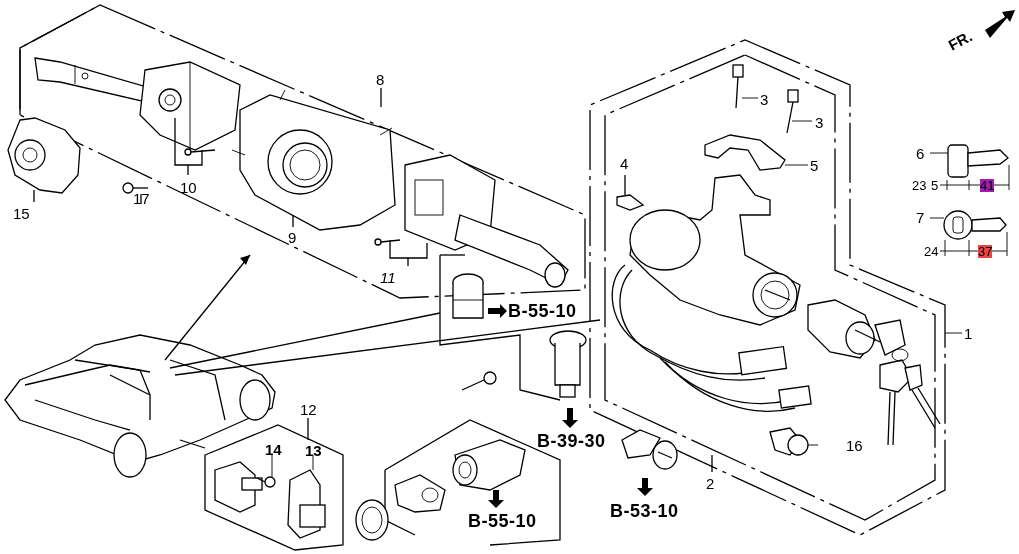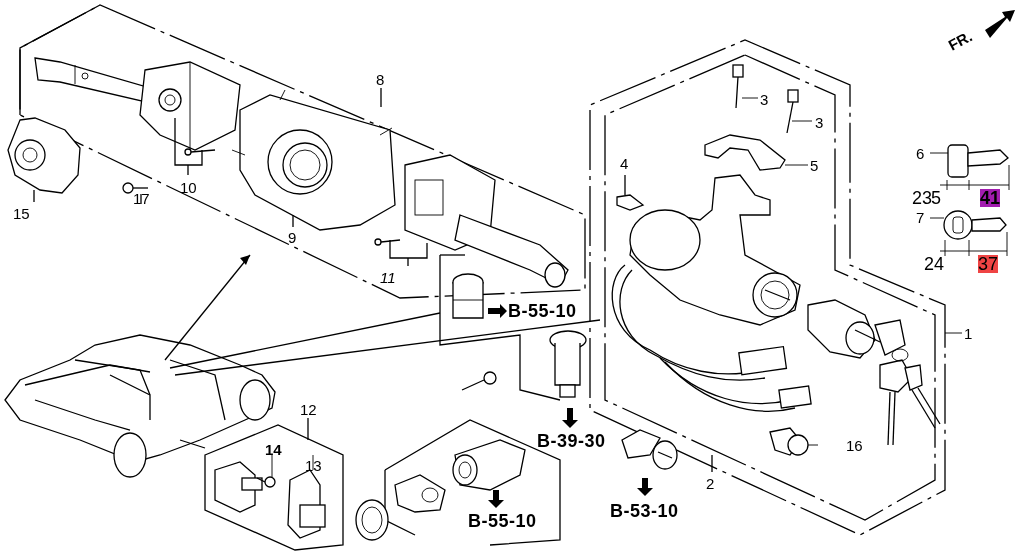--- a/index.html
+++ b/index.html
@@ -1,21 +1,21 @@
 <!DOCTYPE html>
 <html><head>
 <meta charset="utf-8">
 <style>
   html, body { margin: 0; padding: 0; background: #ffffff; }
   body { width: 1019px; height: 554px; overflow: hidden; position: relative;
          font-family: "Liberation Sans", sans-serif; color: #000; }
   #diagram { position: absolute; left: 0; top: 0; width: 1019px; height: 554px; }
   .callout { position: absolute; font-family: "Liberation Sans", sans-serif; font-size: 15px; line-height: 1; color: #000; }
   .ref { position: absolute; font-family: "Liberation Sans", sans-serif; font-size: 18px; font-weight: bold; line-height: 1; color: #000; letter-spacing: 0.5px; }
-  .dim { position: absolute; font-family: "Liberation Sans", sans-serif; font-size: 18px; line-height: 1; color: #000; margin-top: 10px; }
+  .dim { position: absolute; font-family: "Liberation Sans", sans-serif; font-size: 13px; line-height: 1; color: #000; }
   .fr { position: absolute; font-family: "Liberation Sans", sans-serif; font-size: 15px; font-weight: bold; transform: rotate(-28deg); }
   .ln { stroke: #000; stroke-width: 1.3; fill: none; }
   .dash { stroke: #000; stroke-width: 1.3; fill: none; stroke-dasharray: 60 6 4 6; }
   .part { stroke: #000; stroke-width: 1.3; fill: #fff; }
   .thin { stroke: #000; stroke-width: 0.9; fill: none; }
 </style>
 </head>
 <body>
 
 <svg id="diagram" viewBox="0 0 1019 554" xmlns="http://www.w3.org/2000/svg">
@@ -278,24 +278,24 @@
 <div class="callout" style="left:810px;top:158px;">5</div>
 <div class="callout" style="left:964px;top:326px;">1</div>
 <div class="callout" style="left:706px;top:476px;">2</div>
 <div class="callout" style="left:822px;top:438px;margin-left:24px;">16</div>
 
 <div class="callout" style="left:916px;top:146px;">6</div>
 <div class="callout" style="left:916px;top:210px;">7</div>
 
 <div class="dim" style="left:912px;top:179px;">23</div>
 <div class="dim" style="left:931px;top:179px;">5</div>
-<div class="dim" style="left:980px;top:179px;background:#a21caf;font-weight:bold;">41</div>
+<div class="dim" style="left:980px;top:179px;background:#a21caf;">41</div>
 <div class="dim" style="left:924px;top:245px;">24</div>
 <div class="dim" style="left:978px;top:245px;background:#ef4444;">37</div>
 
 <div class="callout" style="left:300px;top:402px;">12</div>
 <div class="callout" style="left:265px;top:442px;font-weight:bold;">14</div>
-<div class="callout" style="left:305px;top:458px;">13</div>
+<div class="callout" style="left:305px;top:443px;font-weight:bold;">13</div>
 
 <div class="ref" style="left:508px;top:302px;">B-55-10</div>
 <div class="ref" style="left:537px;top:432px;">B-39-30</div>
 <div class="ref" style="left:468px;top:512px;">B-55-10</div>
 <div class="ref" style="left:610px;top:502px;">B-53-10</div>
 
 </body></html>

